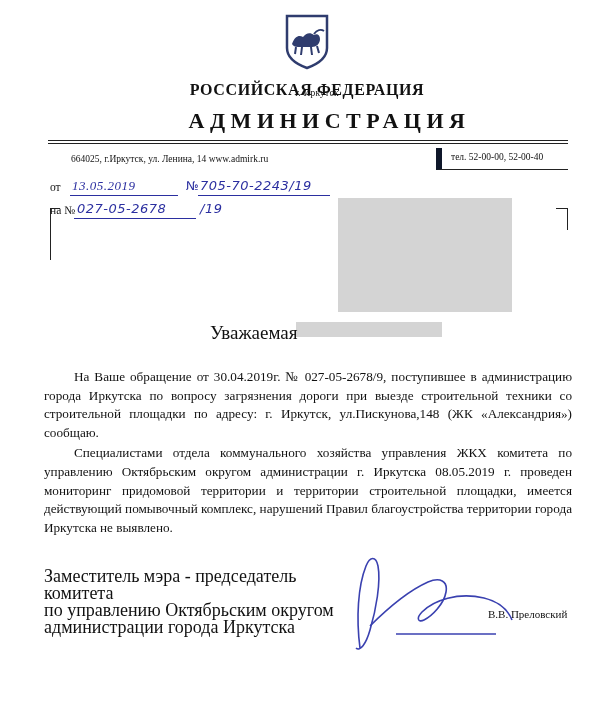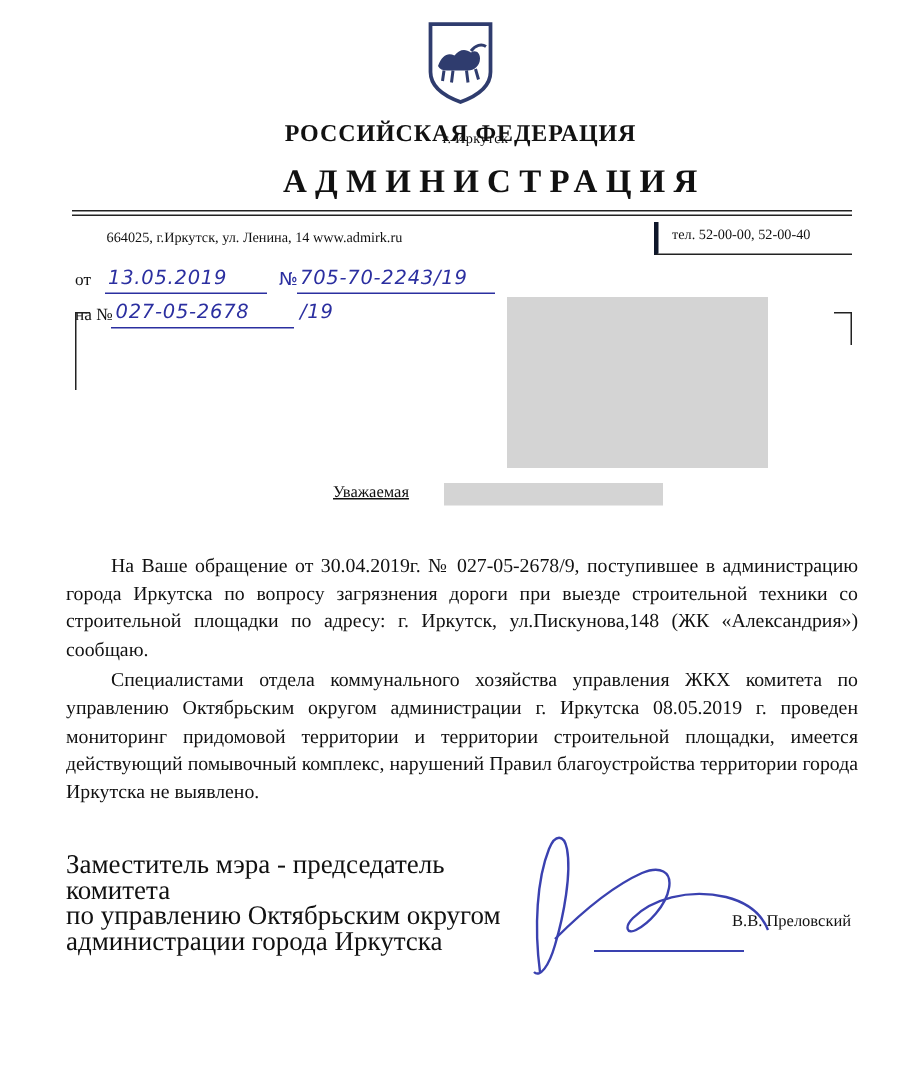--- a/index.html
+++ b/index.html
@@ -92,21 +92,21 @@
     top: 4px;
     white-space: nowrap;
     padding-left: 21px;
   }
   .phone-box {
     position: absolute;
     right: 0;
     top: -2px;
     width: 132px;
     height: 22px;
-    border-left: 3px solid #0f172a;
+    border-left: 6px solid #0f172a;
     border-bottom: 1px solid #222;
     box-sizing: border-box;
   }
   .phone-box span {
     position: absolute;
     left: 9px;
     top: 4px;
     font-size: 9.5px;
     white-space: nowrap;
   }
@@ -136,21 +136,21 @@
     color: #2b2fa0;
     font-size: 13px;
     font-style: italic;
     letter-spacing: 0.5px;
     white-space: nowrap;
   }
   .hw-underline {
     position: absolute;
     border-bottom: 1px solid #2b2fa0;
   }
-  .hw-date { left: 22px; top: 0px; }
+  .hw-date { left: 22px; top: 0px; font-family: Liberation Serif, serif; }
   .hw-num-sign { left: 136px; top: 1px; font-style: normal; font-size: 12px; }
   .hw-num { left: 150px; top: 0px; }
   .hw-on-num { left: 27px; top: 0px; }
   .hw-on-suffix { left: 150px; top: 0px; }
 
   
   .redaction {
     position: absolute;
     background: #d4d4d4;
   }
@@ -186,24 +186,23 @@
     top: 208px;
     width: 12px;
     height: 22px;
     border-width: 1px 1px 0 0;
     box-sizing: border-box;
   }
 
   
   .salutation {
     position: absolute;
-    left: 222px;
+    left: 210px;
     top: 322px;
-    font-size: 11px;
-    text-decoration: underline;
+    font-size: 19px;
   }
 
   
   .body-text {
     position: absolute;
     left: 44px;
     top: 368px;
     width: 528px;
     font-size: 13.2px;
     line-height: 18.6px;

